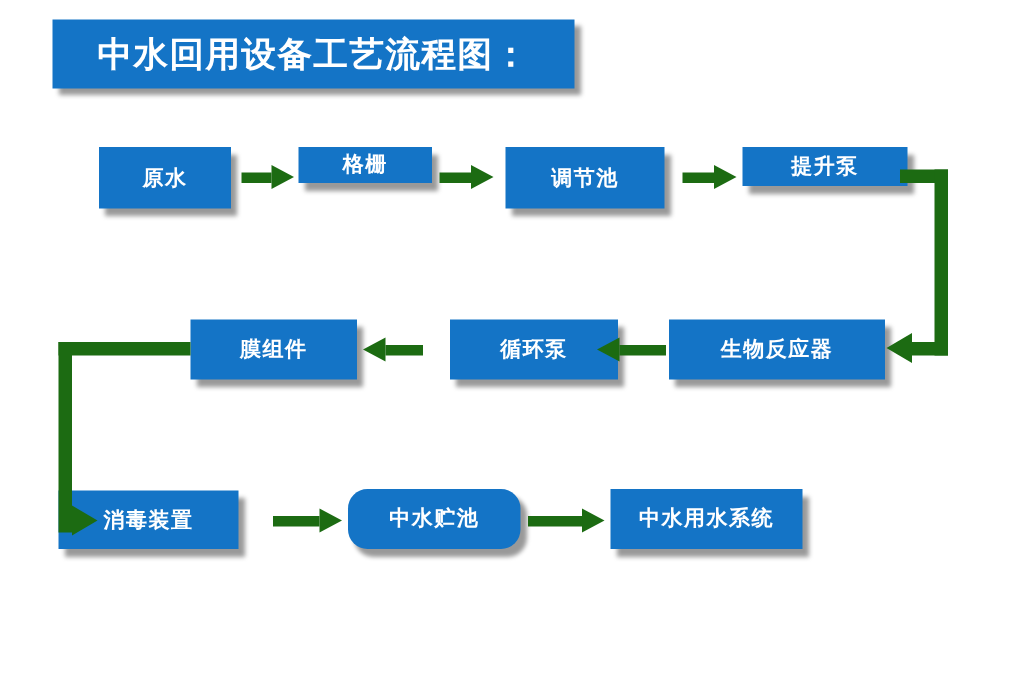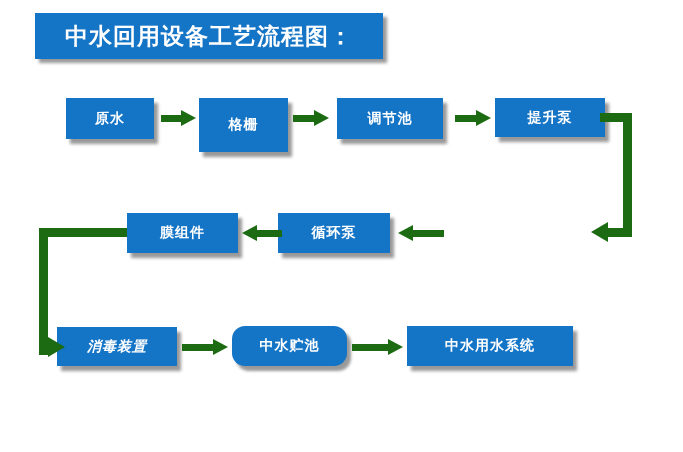--- a/index.html
+++ b/index.html
@@ -76,30 +76,31 @@
   }
 </style>
 </head>
 <body>
 
 <div class="canvas">
 
   <div class="title-box">中水回用设备工艺流程图：</div>
 
   <div class="node" style="left:66px;top:98px;width:88px;height:41px;">原水</div>
-  <div class="node" style="left:199px;top:98px;width:89px;height:54px;">格栅</div>
+  <div class="node" style="left:199px;top:98px;width:89px;height:24px;">格栅</div>
   <div class="node" style="left:337px;top:98px;width:106px;height:41px;">调节池</div>
-  <div class="node" style="left:495px;top:98px;width:110px;height:39px;">提升泵</div>
+  <div class="node" style="left:495px;top:98px;width:110px;height:26px;">提升泵</div>
 
-  <div class="node" style="left:278px;top:213px;width:112px;height:40px;">循环泵</div>
+  <div class="node" style="left:446px;top:213px;width:144px;height:40px;">生物反应器</div>
+  <div class="node" style="left:300px;top:213px;width:112px;height:40px;">循环泵</div>
   <div class="node" style="left:127px;top:213px;width:111px;height:40px;">膜组件</div>
 
-  <div class="node" style="left:57px;top:327px;width:120px;height:39px;font-style:italic;">消毒装置</div>
+  <div class="node" style="left:39px;top:327px;width:120px;height:39px;">消毒装置</div>
   <div class="node" style="left:232px;top:326px;width:115px;height:40px;border-radius:13px;">中水贮池</div>
-  <div class="node" style="left:407px;top:326px;width:166px;height:40px;">中水用水系统</div>
+  <div class="node" style="left:407px;top:326px;width:128px;height:40px;">中水用水系统</div>
 
   <div class="arrow" style="left:161px;top:110px;width:35px;">
     <div class="shaft"></div>
     <div class="head-right"></div>
   </div>
   <div class="arrow" style="left:293px;top:110px;width:36px;">
     <div class="shaft"></div>
     <div class="head-right"></div>
   </div>
   <div class="arrow" style="left:455px;top:110px;width:36px;">

